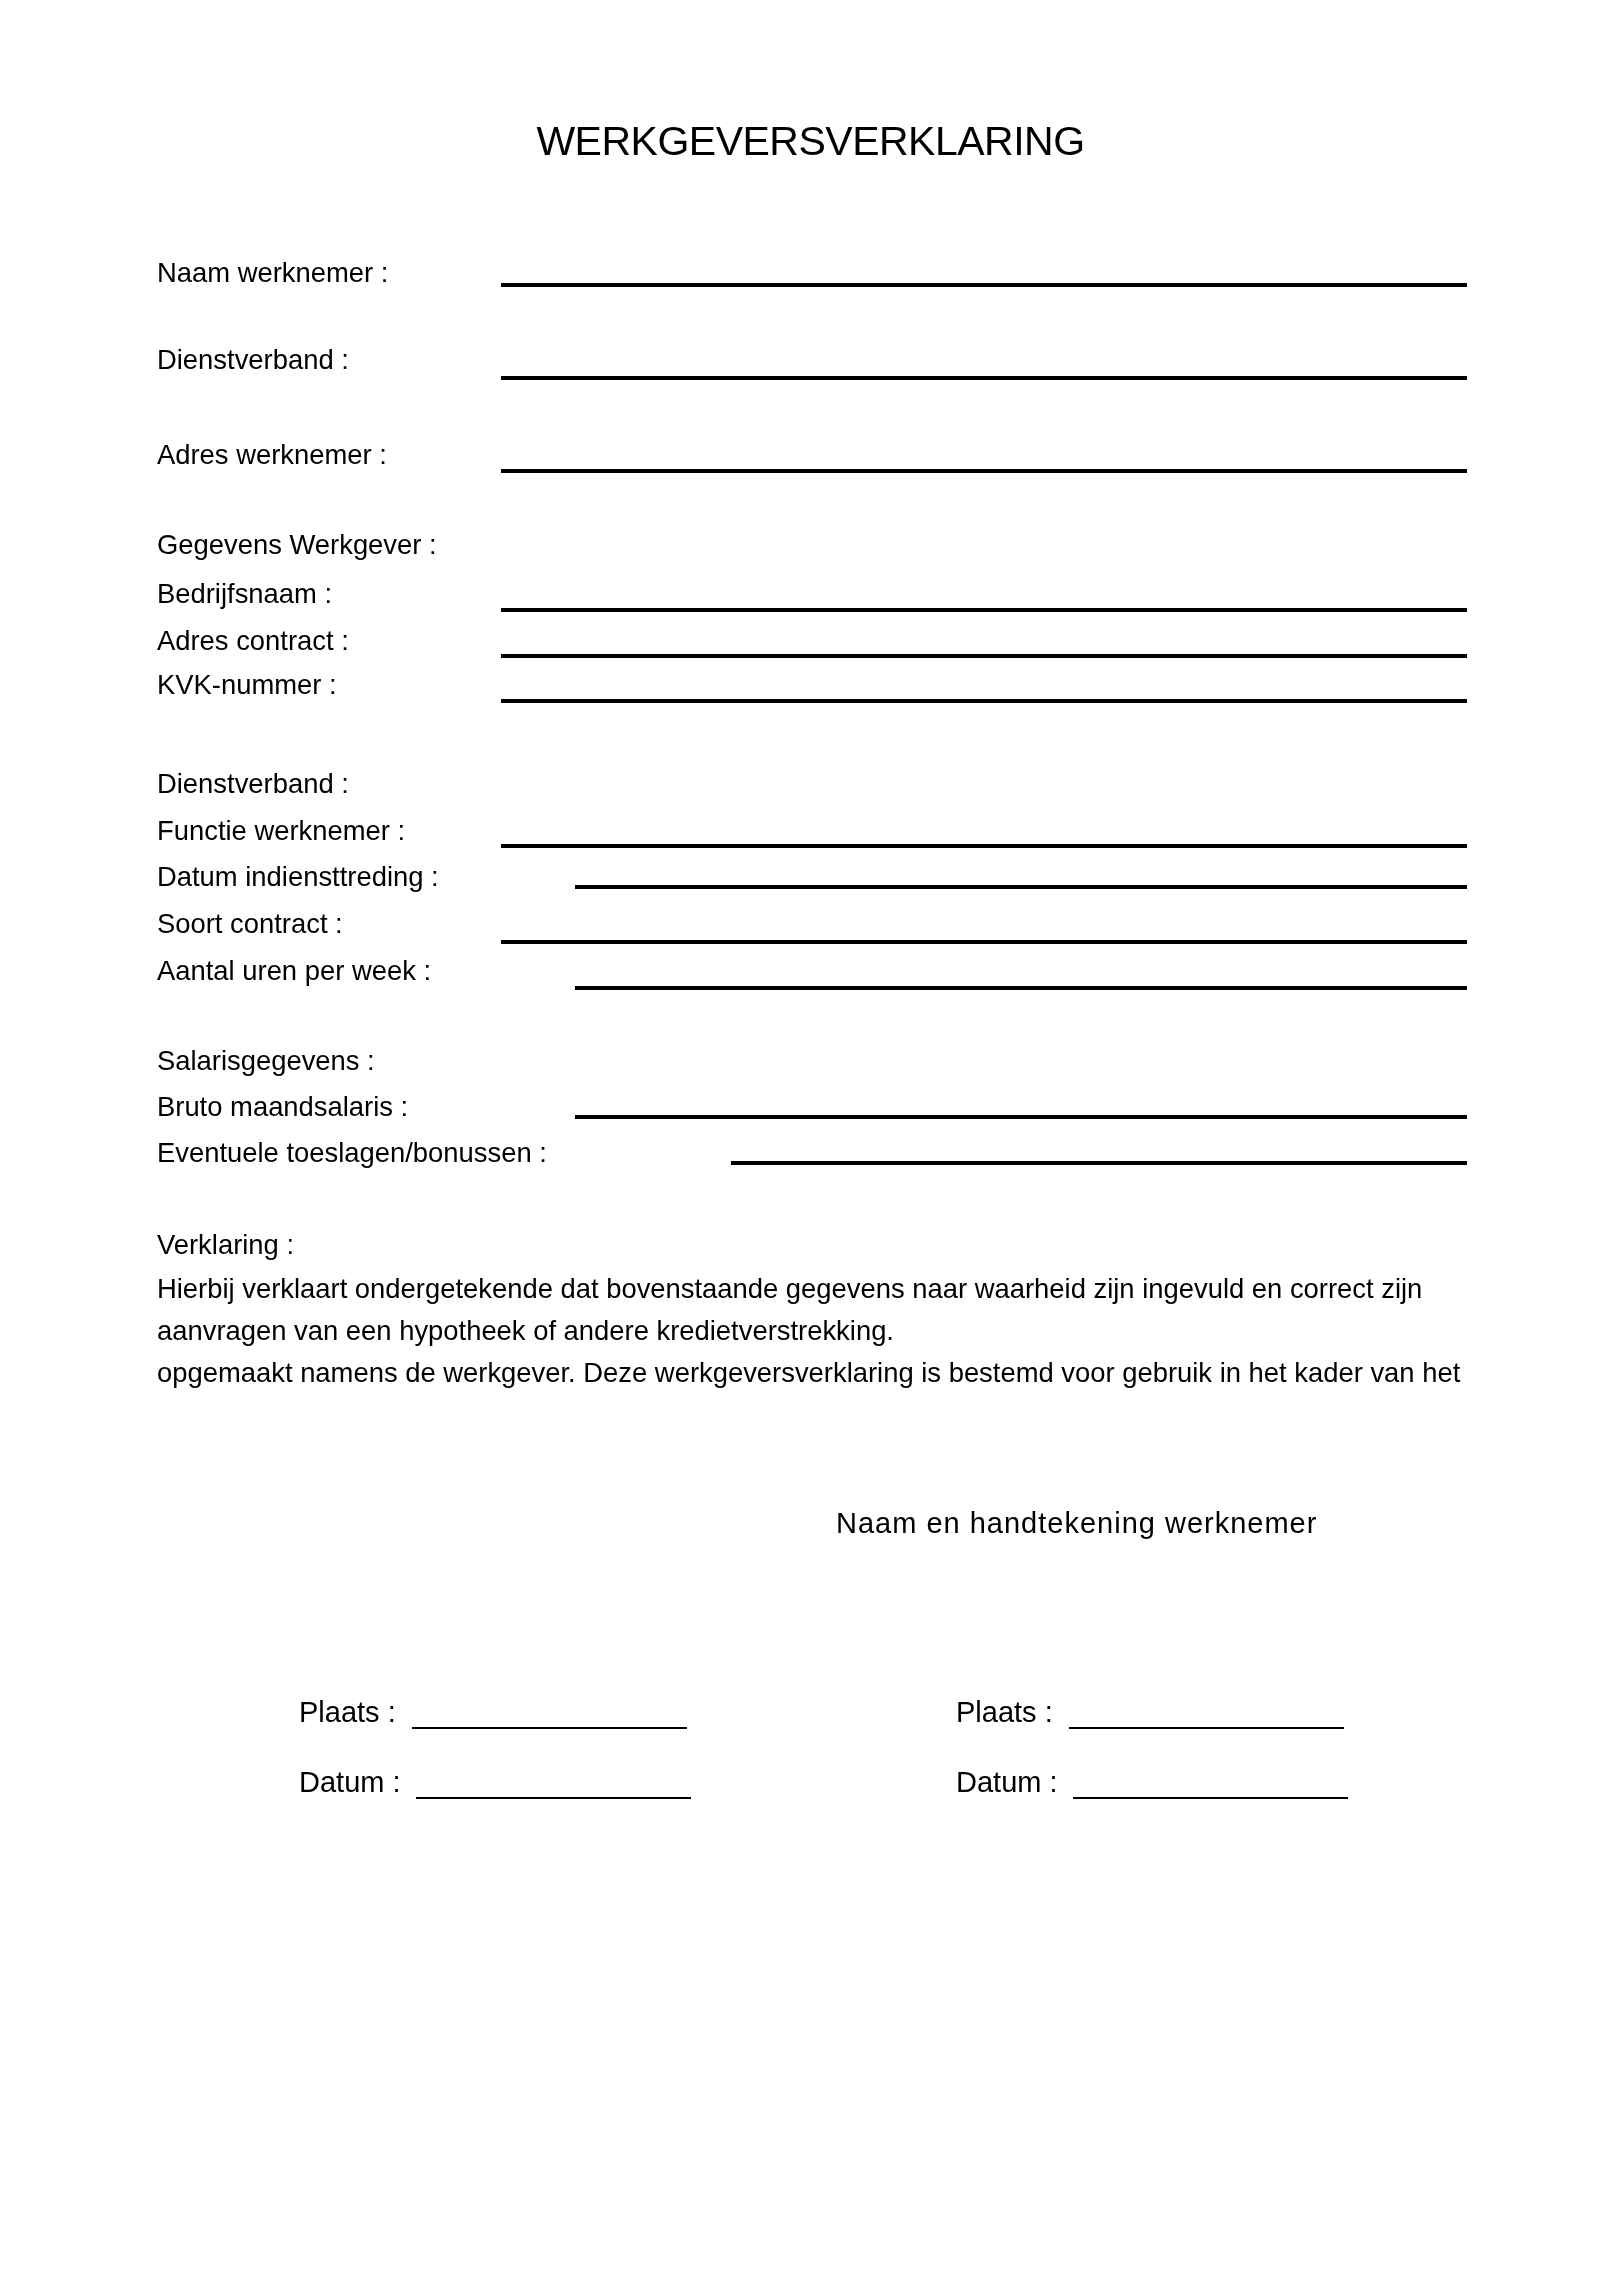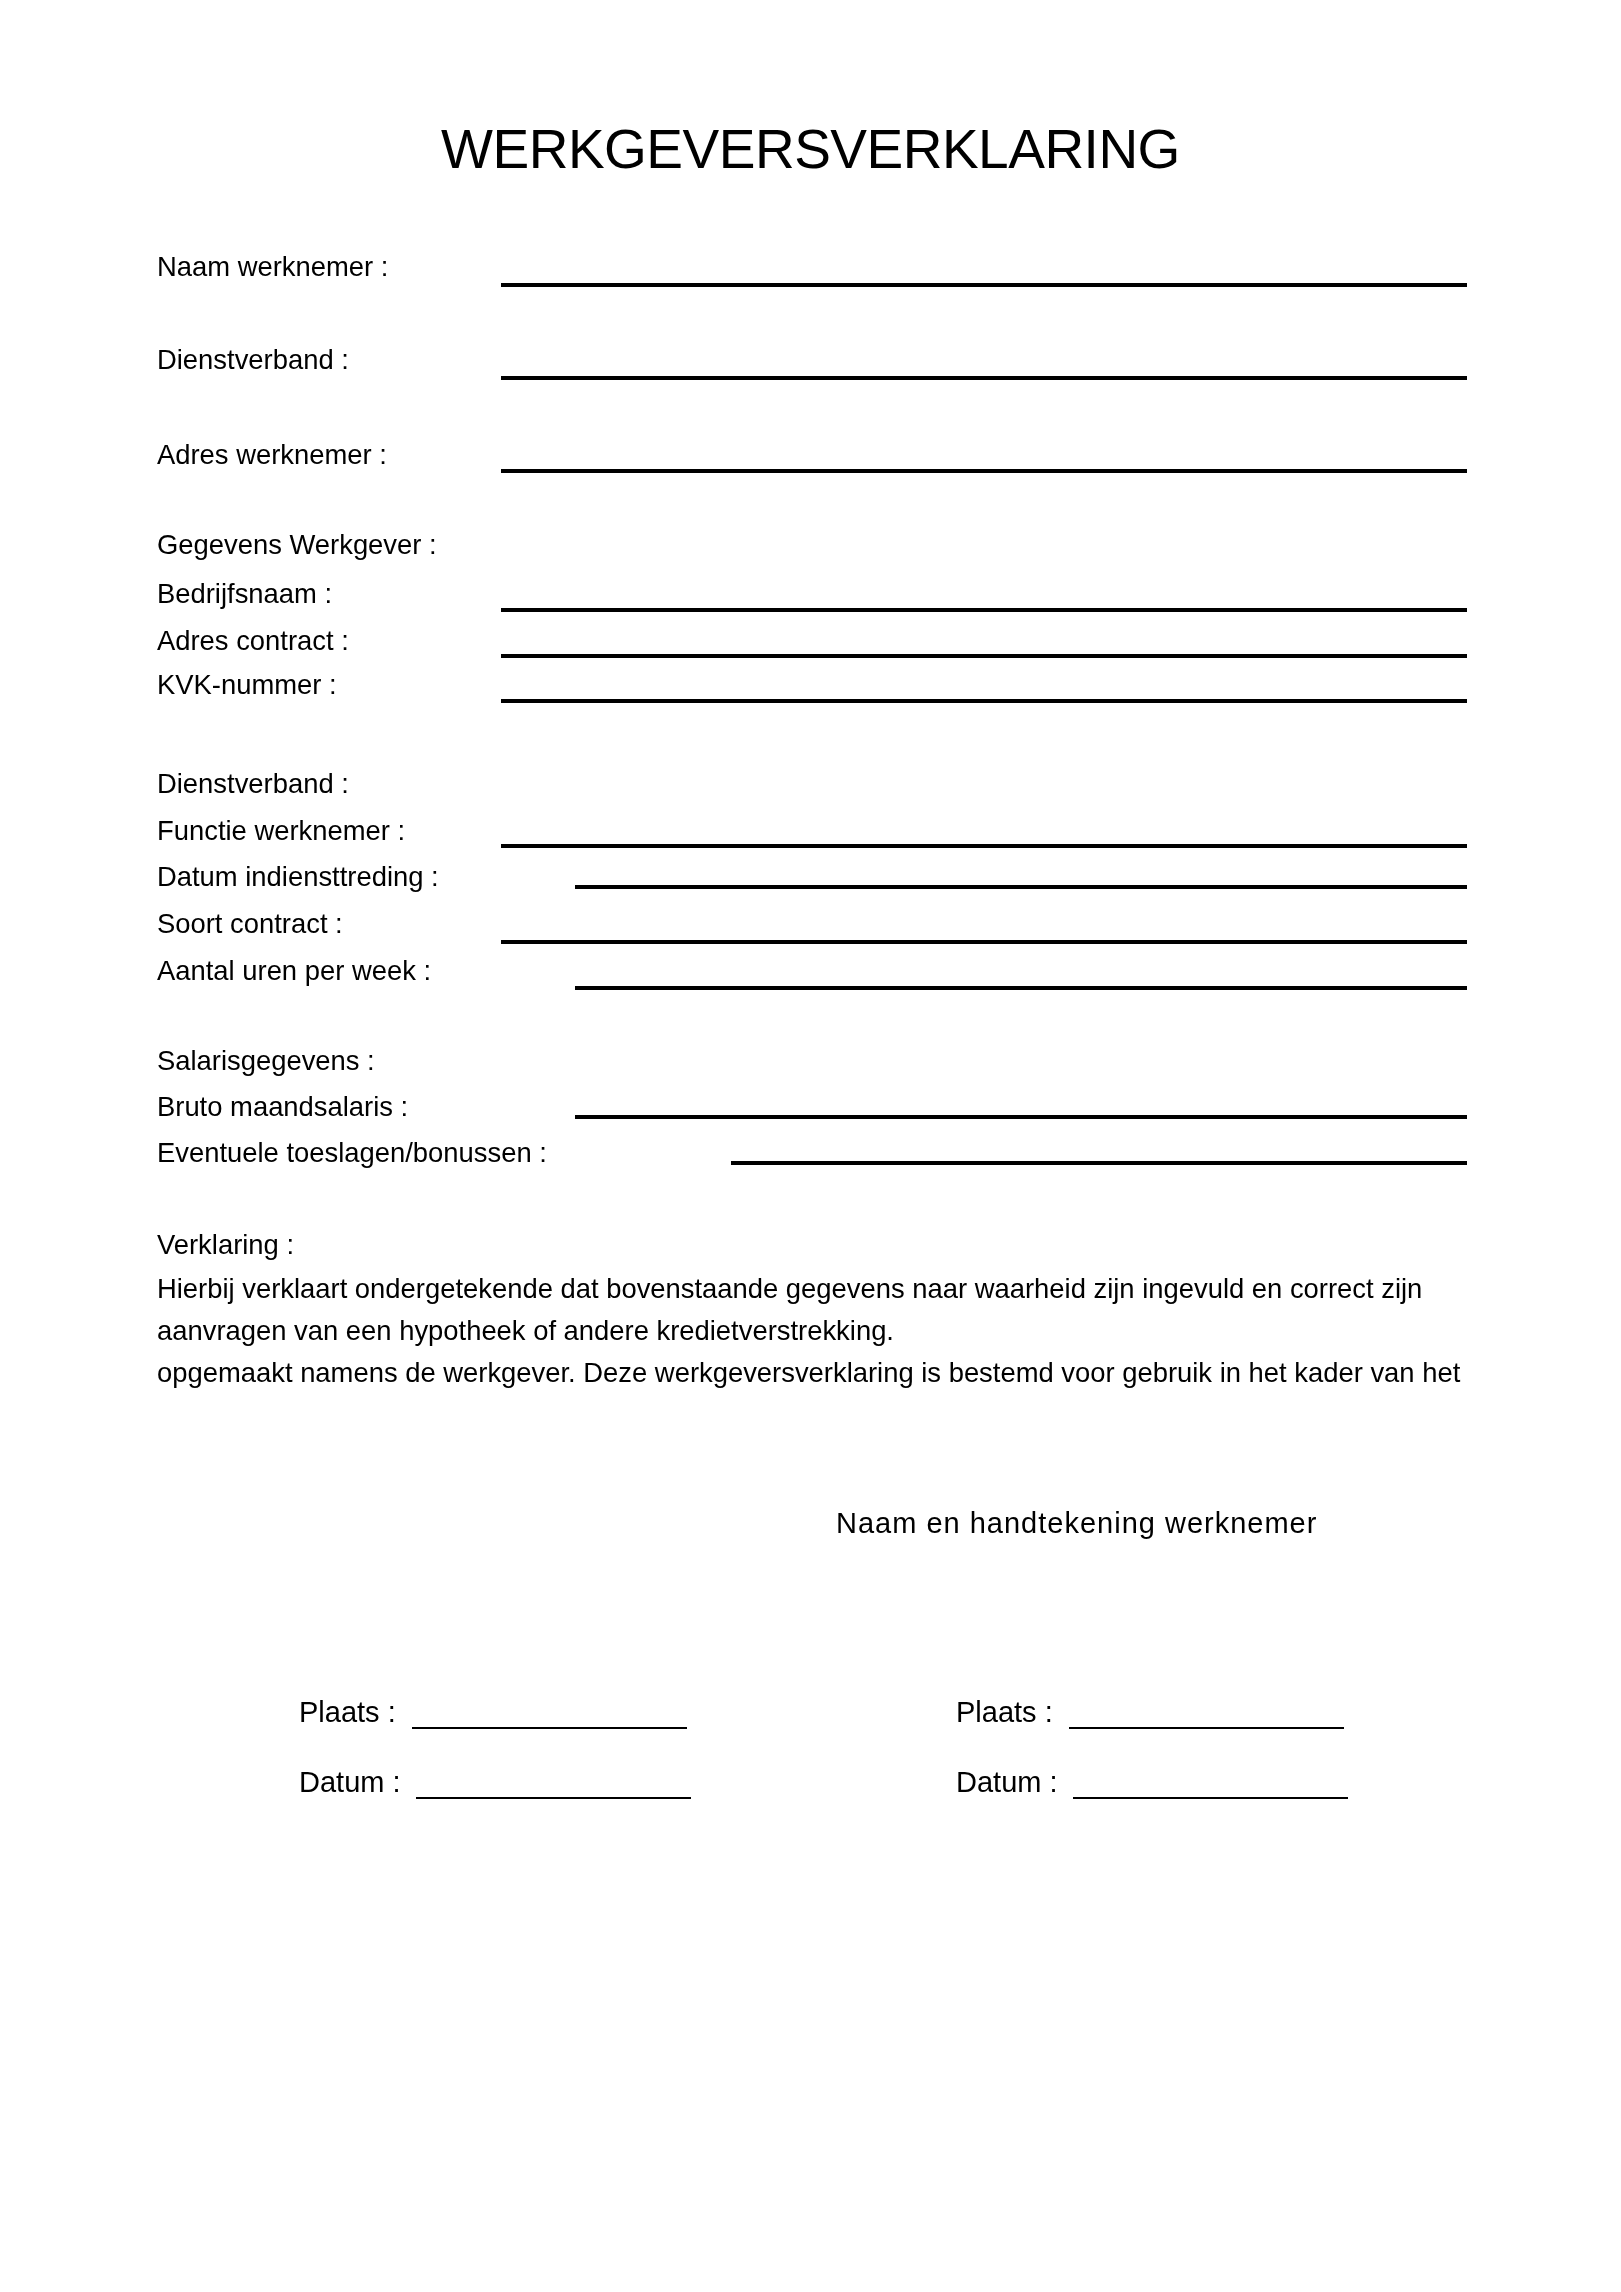--- a/index.html
+++ b/index.html
@@ -10,21 +10,21 @@
     background:#ffffff;
     color:#000000;
     font-family:"Liberation Sans", sans-serif;
     overflow:hidden;
   }
   .title{
     position:absolute;
     left:0; top:118px;
     width:100%;
     text-align:center;
-    font-size:55px;
+    font-size:41px;
     letter-spacing:-0.5px;
     line-height:1.15;
   }
   .lbl{
     position:absolute;
     left:157px;
     font-size:27.4px;
     line-height:1.15;
     white-space:nowrap;
   }
@@ -62,21 +62,21 @@
     margin-left:7.8px;
   }
 </style>
 </head>
 <body>
 
 <div class="page">
 
   <div class="title">WERKGEVERSVERKLARING</div>
 
-  <div class="lbl" style="top:251px">Naam werknemer :</div>
+  <div class="lbl" style="top:257px">Naam werknemer :</div>
   <div class="fline" style="top:283px;left:501px;width:966px"></div>
 
   <div class="lbl" style="top:344px">Dienstverband :</div>
   <div class="fline" style="top:376px;left:501px;width:966px"></div>
 
   <div class="lbl" style="top:439px">Adres werknemer :</div>
   <div class="fline" style="top:469px;left:501px;width:966px"></div>
 
   <div class="lbl" style="top:529px">Gegevens Werkgever :</div>
 

